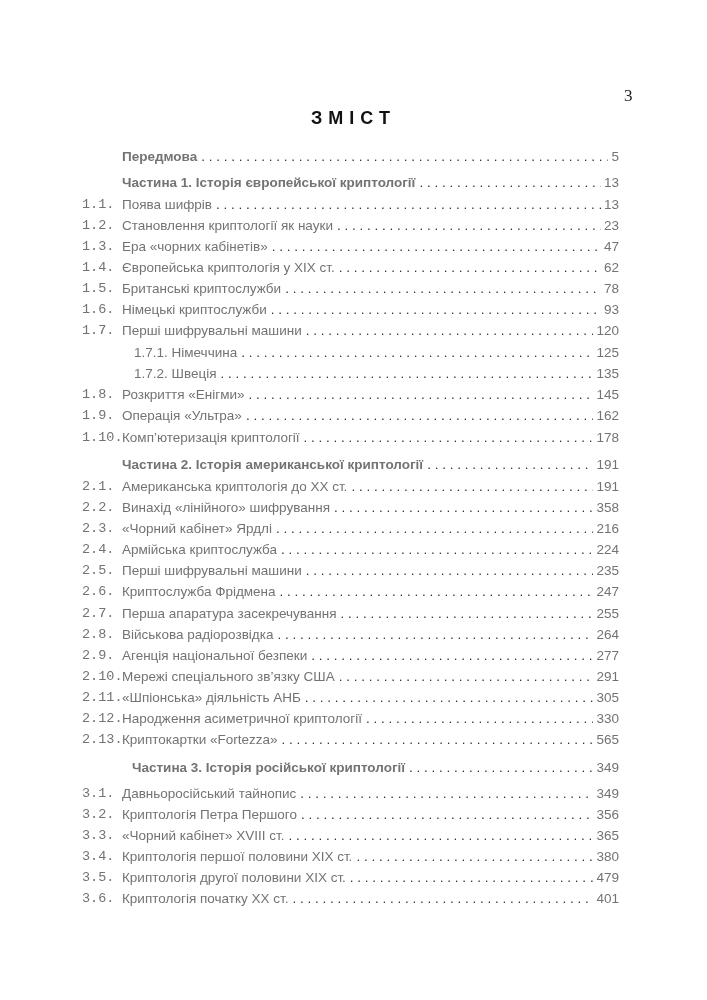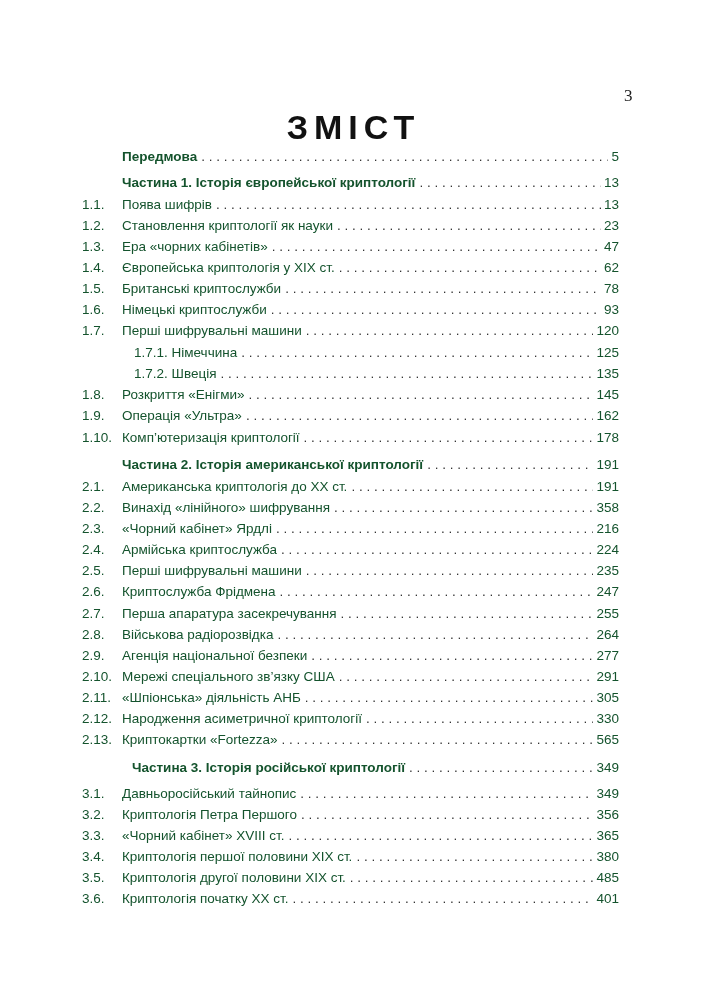--- a/index.html
+++ b/index.html
@@ -22,45 +22,46 @@
     font-family: "Liberation Serif", "DejaVu Serif", serif;
     font-size: 17px;
     color: #222;
   }
   .title {
     position: absolute;
     top: 108px;
     left: 0;
     width: 707px;
     text-align: center;
-    font-size: 34px;
+    font-size: 18px;
     font-weight: bold;
     letter-spacing: 6px;
     color: #111;
   }
   .toc {
     position: absolute;
     top: 0;
     left: 0;
     width: 707px;
   }
   .row {
     position: absolute;
     left: 0;
     width: 707px;
     height: 22px;
     font-size: 13.5px;
     line-height: 22px;
-    color: #14532d;
+    color: #737373;
   }
   .row .num {
     position: absolute;
     left: 82px;
     width: 40px;
     white-space: nowrap;
+    font-family: Liberation Mono, monospace;
   }
   .row .lead {
     position: absolute;
     right: 88px;
     display: flex;
     align-items: baseline;
     overflow: hidden;
     white-space: nowrap;
   }
   .row .label {
@@ -359,21 +360,21 @@
         <span class="label">Криптологія першої половини XIX ст.</span>
         <span class="dots"></span>
         <span class="page">380</span>
       </span>
   </div>
   <div class="row" style="top:867px">
     <span class="num">3.5.</span>
     <span class="lead l1">
         <span class="label">Криптологія другої половини XIX ст.</span>
         <span class="dots"></span>
-        <span class="page">485</span>
+        <span class="page">479</span>
       </span>
   </div>
   <div class="row" style="top:888px">
     <span class="num">3.6.</span>
     <span class="lead l1">
         <span class="label">Криптологія початку XX ст.</span>
         <span class="dots"></span>
         <span class="page">401</span>
       </span>
   </div>

